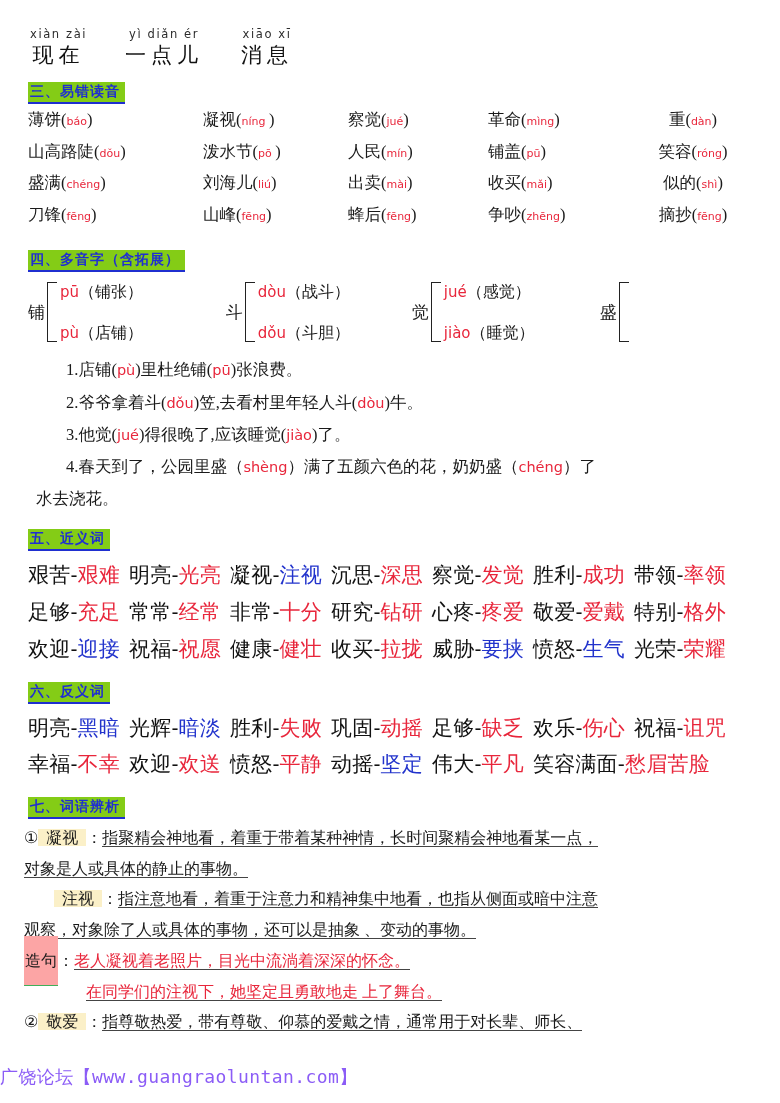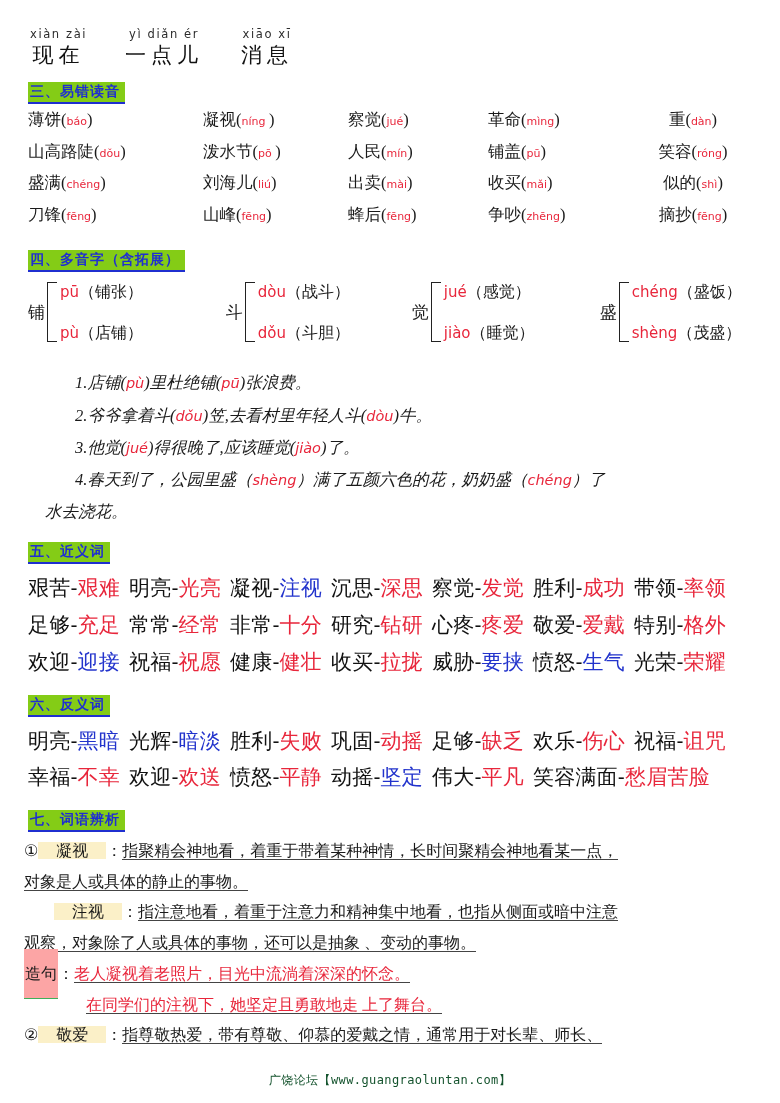--- a/index.html
+++ b/index.html
@@ -132,23 +132,22 @@
     font-family: "Liberation Serif", serif;
   }
   .dy-py {
     color: #e8263b;
     font-family: "DejaVu Sans", sans-serif;
     font-size: 15px;
   }
 
   
   .sentence-list {
-    margin: 25px 0 0 0;
-    padding: 0 34px 0 45px;
-    font-style: italic;
+    margin: 12px 0 0 0;
+    padding: 0 34px 0 36px;
   }
   .sentence {
     font-size: 16.5px;
     line-height: 1.95;
     text-indent: 30px;
     font-family: "Liberation Serif", serif;
   }
   .sentence .py {
     font-size: 14.5px;
   }
@@ -183,43 +182,42 @@
     line-height: 1.92;
     font-family: "Liberation Serif", serif;
     color: #1a1a1a;
   }
   .bx-underline {
     border-bottom: 1.1px solid #444;
     display: inline;
   }
   .hl-yellow {
     background: #fbf0c8;
-    padding: 0 18px;
+    padding: 0 8px;
   }
   .hl-green {
     background: #fca5a5;
     padding: 16px 1px;
     border-bottom: 1.6px solid #3faf5a;
   }
   .bx-indent { text-indent: 30px; }
   .bx-indent2 { text-indent: 62px; }
   .red-sentence {
     color: #e8263b;
     border-bottom: 1.1px solid #444;
   }
 
   
   .watermark {
     position: absolute;
     left: 0;
     right: 0;
     bottom: 14px;
-    text-align: center;
-    font-size: 12px;
-    color: #14532d;
+    font-size: 18px;
+    color: #8b5cf6;
     font-family: "DejaVu Sans Mono", monospace;
     letter-spacing: 0.4px;
   }
 </style>
 </head>
 <body>
 
 <div class="page">
 
   
@@ -294,24 +292,20 @@
         <span class="dy-char">觉</span>
         <span class="dy-brace"></span>
         <div class="dy-pair">
           <div class="dy-line"><span class="dy-py">jué</span><span>（感觉）</span></div>
           <div class="dy-line"><span class="dy-py">jiào</span><span>（睡觉）</span></div>
         </div>
       </div>
       <div class="duoyin-item dy-3">
         <span class="dy-char">盛</span>
         <span class="dy-brace"></span>
-        <div class="dy-pair">
-          <div class="dy-line"><span class="dy-py">chéng</span><span>（盛饭）</span></div>
-          <div class="dy-line"><span class="dy-py">shèng</span><span>（茂盛）</span></div>
-        </div>
       </div>
     </div>
 
   <div class="sentence-list" id="duoyin-sentences">
       <div class="sentence"><span>1.店铺(</span><span class="py">pù</span><span>)里杜绝铺(</span><span class="py">pū</span><span>)张浪费。</span></div>
       <div class="sentence"><span>2.爷爷拿着斗(</span><span class="py">dǒu</span><span>)笠,去看村里年轻人斗(</span><span class="py">dòu</span><span>)牛。</span></div>
       <div class="sentence"><span>3.他觉(</span><span class="py">jué</span><span>)得很晚了,应该睡觉(</span><span class="py">jiào</span><span>)了。</span></div>
       <div class="sentence"><span>4.春天到了，公园里盛（</span><span class="py">shèng</span><span>）满了五颜六色的花，奶奶盛（</span><span class="py">chéng</span><span>）了</span></div>
       <div class="sentence sentence-wrap">水去浇花。</div>
     </div>

